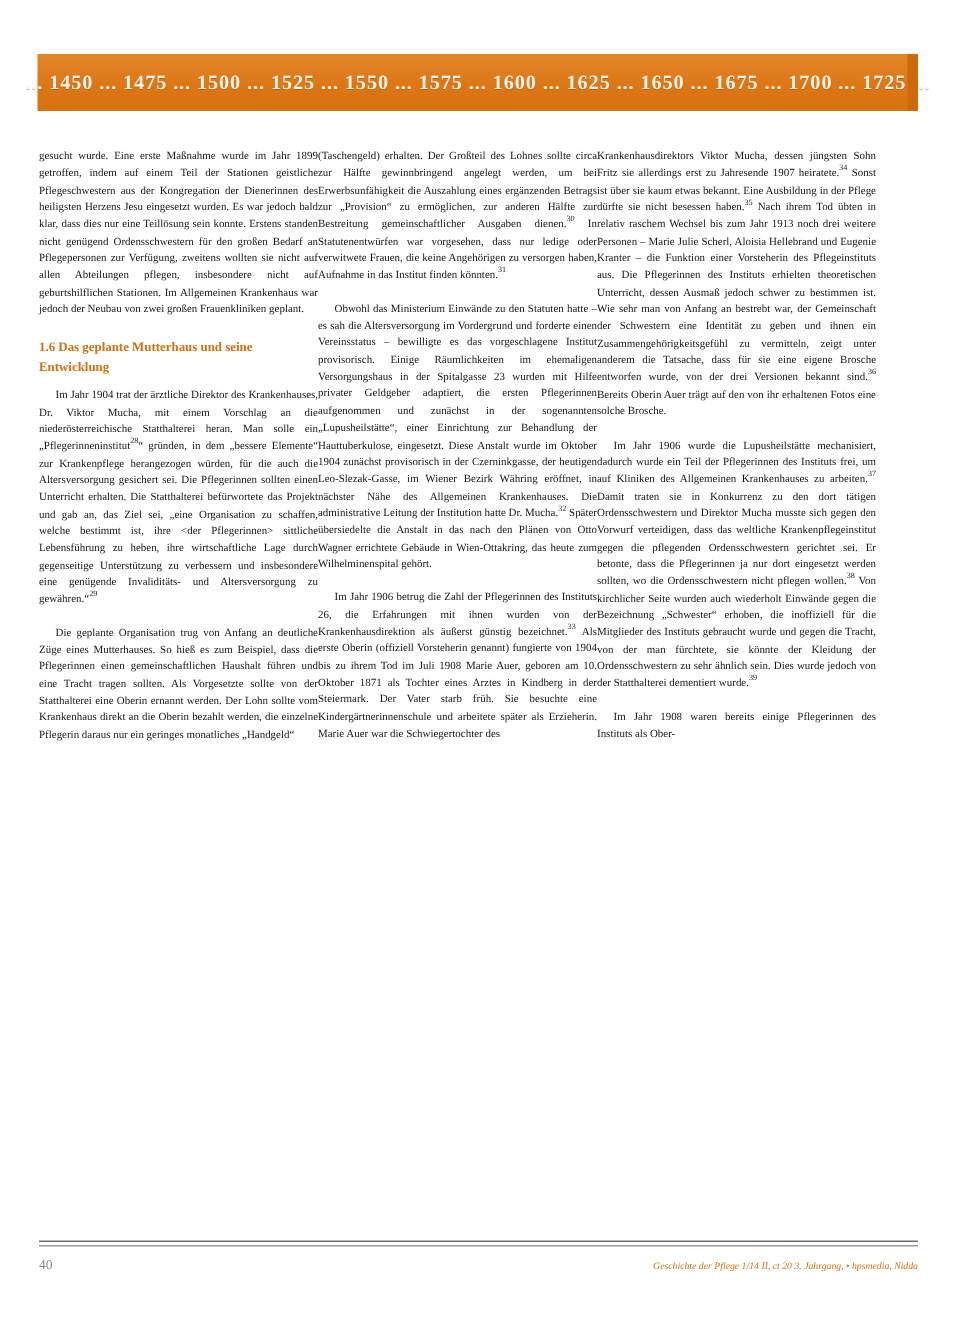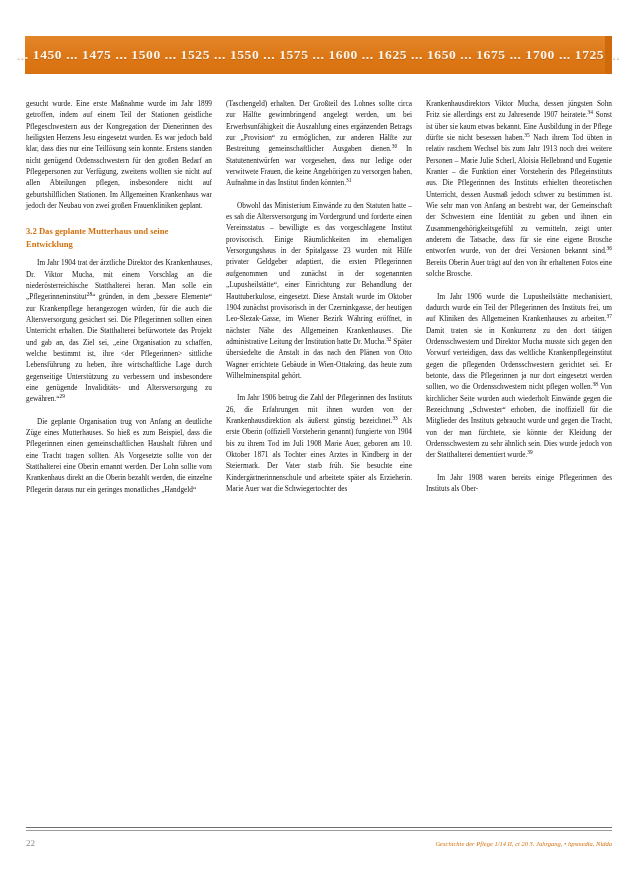--- a/index.html
+++ b/index.html
@@ -56,21 +56,20 @@
   }
 
   
   .columns {
     position: absolute;
     left: 26px;
     top: 98px;
     width: 586px;
     height: 714px;
     display: flex;
-    gap: 14px;
   }
   .col {
     width: 186px;
     font-size: 7.3px;
     line-height: 11.35px;
     text-align: justify;
     text-justify: inter-word;
     hyphens: manual;
     color: #151515;
   }
@@ -152,21 +151,21 @@
 
   <div class="timeline-band">
     <span class="timeline-text">... 1450 ... 1475 ... 1500 ... 1525 ... 1550 ... 1575 ... 1600 ... 1625 ... 1650 ... 1675 ... 1700 ... 1725 ...</span>
   </div>
 
   <div class="columns">
 
     <div class="col">
       <p class="noindent">gesucht wurde. Eine erste Maßnahme wurde im Jahr 1899 getroffen, indem auf einem Teil der Stationen geistliche Pflegeschwestern aus der Kongregation der Dienerinnen des heiligsten Herzens Jesu eingesetzt wurden. Es war jedoch bald klar, dass dies nur eine Teillösung sein konnte. Erstens standen nicht genügend Ordensschwestern für den großen Bedarf an Pflegepersonen zur Verfügung, zweitens wollten sie nicht auf allen Abteilungen pflegen, insbesondere nicht auf geburtshilflichen Stationen. Im Allgemeinen Krankenhaus war jedoch der Neubau von zwei großen Frauenkliniken geplant.</p>
 
-      <h2 class="section-heading">3.2 Das geplante Mutterhaus und seine Entwicklung</h2>
+      <h2 class="section-heading">1.6 Das geplante Mutterhaus und seine Entwicklung</h2>
 
       <p><span>Im Jahr 1904 trat der ärztliche Direktor des Krankenhauses, Dr. Viktor Mucha, mit einem Vorschlag an die niederösterreichische Statthalterei heran. Man solle ein „Pflegerinnen­institut</span><sup>28</sup><span>“ gründen, in dem „bessere Elemente“ zur Krankenpflege herangezogen würden, für die auch die Altersversorgung gesichert sei. Die Pflegerinnen sollten einen Unterricht erhalten. Die Statthalterei befürwortete das Projekt und gab an, das Ziel sei, „eine Organisation zu schaffen, welche bestimmt ist, ihre &lt;der Pflegerinnen&gt; sittliche Lebensführung zu heben, ihre wirtschaftliche Lage durch gegenseitige Unterstützung zu verbessern und insbesondere eine genügende Invaliditäts- und Altersversorgung zu gewähren.“</span><sup>29</sup></p>
 
       <p class="spaced">Die geplante Organisation trug von Anfang an deutliche Züge eines Mutterhauses. So hieß es zum Beispiel, dass die Pflegerinnen einen gemeinschaftlichen Haushalt führen und eine Tracht tragen sollten. Als Vorgesetzte sollte von der Statthalterei eine Oberin ernannt werden. Der Lohn sollte vom Krankenhaus direkt an die Oberin bezahlt werden, die einzelne Pflegerin daraus nur ein geringes monatliches „Handgeld“</p>
     </div>
 
     <div class="col">
       <p class="noindent"><span>(Taschengeld) erhalten. Der Großteil des Lohnes sollte circa zur Hälfte gewinnbringend angelegt werden, um bei Erwerbsunfähigkeit die Auszahlung eines ergänzenden Betrags zur „Provision“ zu ermöglichen, zur anderen Hälfte zur Bestreitung gemeinschaftlicher Ausgaben dienen.</span><sup>30</sup> <span>In Statutenentwürfen war vorgesehen, dass nur ledige oder verwitwete Frauen, die keine Angehörigen zu versorgen haben, Aufnahme in das Institut finden könnten.</span><sup>31</sup></p>
 
       <p class="spaced"><span>Obwohl das Ministerium Einwände zu den Statuten hatte – es sah die Altersversorgung im Vordergrund und forderte einen Vereinsstatus – bewilligte es das vorgeschlagene Institut provisorisch. Einige Räumlichkeiten im ehemaligen Versorgungshaus in der Spitalgasse 23 wurden mit Hilfe privater Geldgeber adaptiert, die ersten Pflegerinnen aufgenommen und zunächst in der sogenannten „Lupusheilstätte“, einer Einrichtung zur Behandlung der Hauttuberkulose, eingesetzt. Diese Anstalt wurde im Oktober 1904 zunächst provisorisch in der Czerninkgasse, der heutigen Leo-Slezak-Gasse, im Wiener Bezirk Währing eröffnet, in nächster Nähe des Allgemeinen Krankenhauses. Die administrative Leitung der Institution hatte Dr. Mucha.</span><sup>32</sup> <span>Später übersiedelte die Anstalt in das nach den Plänen von Otto Wagner errichtete Gebäude in Wien-Ottakring, das heute zum Wilhelminenspital gehört.</span></p>
@@ -180,17 +179,17 @@
       <p class="spaced"><span>Im Jahr 1906 wurde die Lupusheilstätte mechanisiert, dadurch wurde ein Teil der Pflegerinnen des Instituts frei, um auf Kliniken des Allgemeinen Krankenhauses zu arbeiten.</span><sup>37</sup> <span>Damit traten sie in Konkurrenz zu den dort tätigen Ordensschwestern und Direktor Mucha musste sich gegen den Vorwurf verteidigen, dass das weltliche Krankenpflegeinstitut gegen die pflegenden Ordensschwestern gerichtet sei. Er betonte, dass die Pflegerinnen ja nur dort eingesetzt werden sollten, wo die Ordensschwestern nicht pflegen wollen.</span><sup>38</sup> <span>Von kirchlicher Seite wurden auch wiederholt Einwände gegen die Bezeichnung „Schwester“ erhoben, die inoffiziell für die Mitglieder des Instituts gebraucht wurde und gegen die Tracht, von der man fürchtete, sie könnte der Kleidung der Ordensschwestern zu sehr ähnlich sein. Dies wurde jedoch von der Statthalterei dementiert wurde.</span><sup>39</sup></p>
 
       <p class="spaced">Im Jahr 1908 waren bereits einige Pflegerinnen des Instituts als Ober-</p>
     </div>
 
   </div>
 
   <div class="footer-rule"></div>
   <div class="footer-rule2"></div>
   <div class="footer">
-    <span class="page-number">22</span>
+    <span class="page-number">40</span>
     <span class="footer-citation">Geschichte der Pflege 1/14 II, ct 20 3. Jahrgang, • hpsmedia, Nidda</span>
   </div>
 
 </div>
 
 </body></html>

